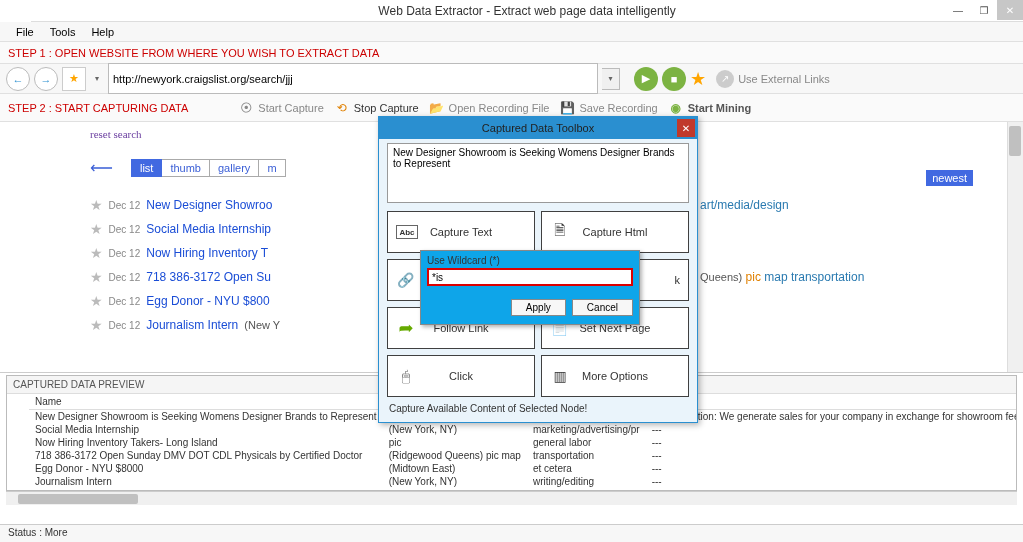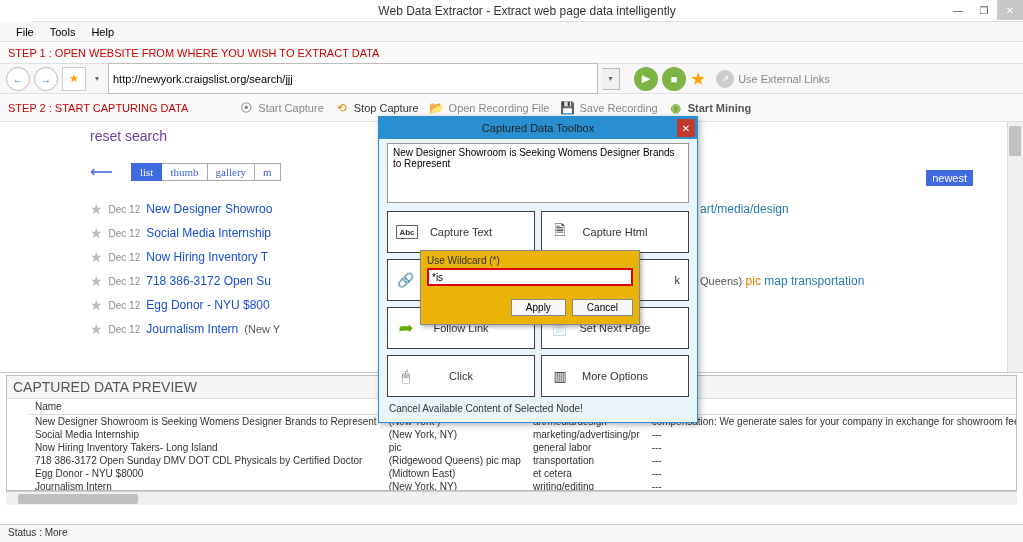--- a/index.html
+++ b/index.html
@@ -36,24 +36,24 @@
 .action-toolbar { height: 28px; display: flex; align-items: center; padding: 0 8px; border-bottom: 1px solid #e0e0e0; gap: 10px; background: #fafafa; }
 .step2-lbl { color: #c00; font-size: 11px; margin-right: 40px; }
 .act-item { display: flex; align-items: center; gap: 4px; color: #888; font-size: 11px; }
 .act-item.enabled { color: #333; }
 .act-item.mining { font-weight: bold; color: #555; }
 .act-icon { width: 16px; height: 16px; display:flex;align-items:center;justify-content:center;font-size:12px; }
 
 
 .browser-area { position: relative; height: 251px; border-bottom: 1px solid #ccc; overflow: hidden; background:#fff; }
 .browser-inner { padding: 6px 14px 6px 90px; position: relative; }
-.reset-search { color: #6b3fa0; font-size: 14px; }
+.reset-search { color: #6b3fa0; font-size: 11px; font-family: Liberation Serif, serif; }
 .view-tabs { margin-top: 18px; display: flex; align-items: center; gap: 0; }
 .back-arrow { color: #3b5fd6; font-size: 16px; margin-right: 18px; }
-.vtab { border: 1px solid #aaa; padding: 2px 8px; font-size: 11px; color: #3b5fd6; background: #fff; font-family: Liberation Serif, serif; }
+.vtab { border: 1px solid #aaa; padding: 2px 8px; font-size: 11px; color: #3b5fd6; background: #fff; }
 .vtab.active { background: #4169e1; color: #fff; border-color: #4169e1; }
 .vtab + .vtab { border-left: none; }
 .newest-tag { position: absolute; right: 50px; top: 48px; background: #4169e1; color: #fff; padding: 2px 6px; font-size: 11px; }
 .listing-rows { margin-top: 16px; }
 .listing-row { display: flex; align-items: center; gap: 6px; padding: 4px 0; font-size: 12px; }
 .list-star { color: #bbb; font-size: 14px; }
 .list-date { color: #888; font-size: 10px; }
 .list-title { color: #1a4dd6; }
 .list-meta { color: #555; font-size: 11px; }
 .cat-link { color: #2a7ab0; }
@@ -67,29 +67,29 @@
 .modal-close { position: absolute; right: 2px; top: 2px; width: 18px; height: 18px; background: #c0392b; color: #fff; display: flex; align-items: center; justify-content: center; font-size: 10px; }
 .modal-body { padding: 4px 8px 6px 8px; background: #eaf4fb; }
 .modal-textarea { width: 100%; height: 60px; border: 1px solid #999; background: #fff; padding: 3px 5px; font-size: 10px; resize: none; font-family: inherit; }
 .modal-grid { display: grid; grid-template-columns: 1fr 1fr; gap: 6px; margin-top: 6px; }
 .modal-btn { height: 42px; border: 1px solid #404040; background: #fff; display: flex; align-items: center; justify-content: center; gap: 8px; font-size: 11px; color: #333; position: relative; }
 .modal-btn .mi { width: 20px; height: 20px; display:flex;align-items:center;justify-content:center;font-size:14px; position:absolute; left:8px; }
 .modal-btn .mi.abc { border:1px solid #666; font-size:8px; font-weight:bold; background:#fff; width:22px; height:14px; }
 .modal-footer { text-align: left; padding: 6px 2px 2px 2px; font-size: 10px; color: #333; }
 
 
-.wildcard-popup { position: absolute; left: 420px; top: 250px; width: 220px; background: #eab308; border: 1px solid #888; z-index: 200; padding: 4px 6px 8px 6px; box-shadow: 2px 2px 4px rgba(0,0,0,0.3); }
+.wildcard-popup { position: absolute; left: 420px; top: 250px; width: 220px; background: #0ea5e9; border: 1px solid #888; z-index: 200; padding: 4px 6px 8px 6px; box-shadow: 2px 2px 4px rgba(0,0,0,0.3); }
 .wc-label { font-size: 10px; color: #333; }
 .wc-input { width: 100%; height: 18px; border: 2px solid #d00; padding: 0 3px; font-size: 10px; margin-top: 2px; background:#fff; }
 .wc-btns { display: flex; justify-content: flex-end; gap: 6px; margin-top: 13px; }
 .wc-btn { padding: 2px 14px; border: 1px solid #888; background: #f7f7f7; font-size: 10px; }
 
 
 .preview-section { border: 1px solid #bbb; margin: 2px 6px 0 6px; height: 116px; display:flex; flex-direction:column; }
-.preview-header { padding: 3px 6px; font-size: 14px; color: #555; background: #f5f5f5; border-bottom: 1px solid #ddd; }
+.preview-header { padding: 3px 6px; font-size: 10px; color: #555; background: #f5f5f5; border-bottom: 1px solid #ddd; }
 .preview-table { flex:1; overflow: hidden; font-size: 10px; margin-left: 22px; }
 .preview-table table { width: 100%; border-collapse: collapse; }
 .preview-table th { text-align: left; padding: 2px 6px; background: #fff; border-bottom: 1px solid #ddd; font-weight: normal; color: #333; }
 .preview-table td { padding: 1px 6px; color: #333; white-space: nowrap; overflow: hidden; text-overflow: ellipsis; }
 .hscroll { height: 14px; background: #f0f0f0; border-top: 1px solid #ccc; margin: 0 6px; position:relative; }
 .hscroll-thumb { position:absolute; left:12px; top:2px; height:10px; width:120px; background:#c0c0c0; border-radius:2px; }
 
 
 .statusbar { position: absolute; bottom: 0; left: 0; right: 0; height: 18px; border-top: 1px solid #ccc; padding: 2px 8px; font-size: 10px; color: #333; background: #f7f7f7; }
 
@@ -321,21 +321,21 @@
         </div>
       <div class="modal-btn">
           <span class="mi">🖱</span>
           <span>Click</span>
         </div>
       <div class="modal-btn">
           <span class="mi">▥</span>
           <span>More Options</span>
         </div>
     </div>
-    <div class="modal-footer">Cancel Available Content of Selected Node!</div>
+    <div class="modal-footer">Capture Available Content of Selected Node!</div>
   </div>
 </div>
 
 <div class="wildcard-popup">
   <div class="wc-label">Use Wildcard (*)</div>
   <input class="wc-input" value="*is" style="">
   <div class="wc-btns">
     <button class="wc-btn">Apply</button>
     <button class="wc-btn">Cancel</button>
   </div>

